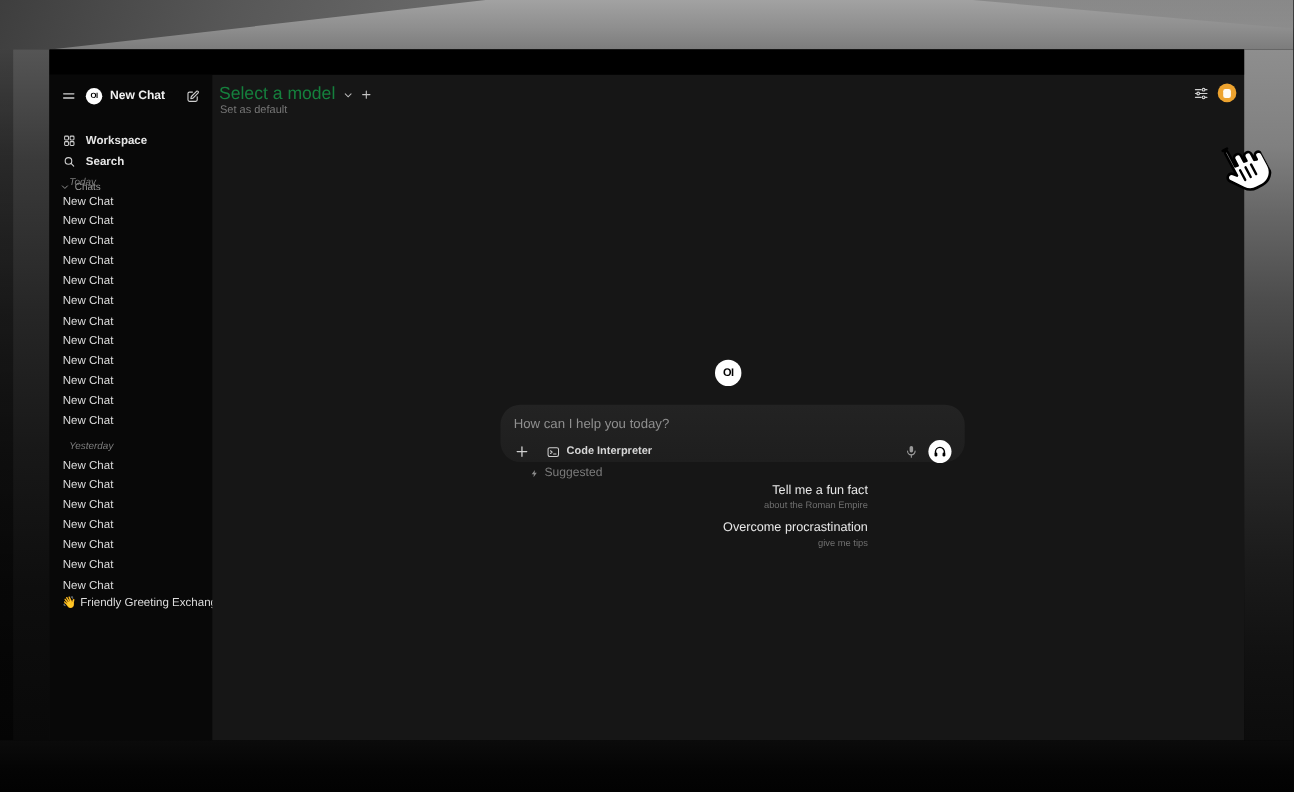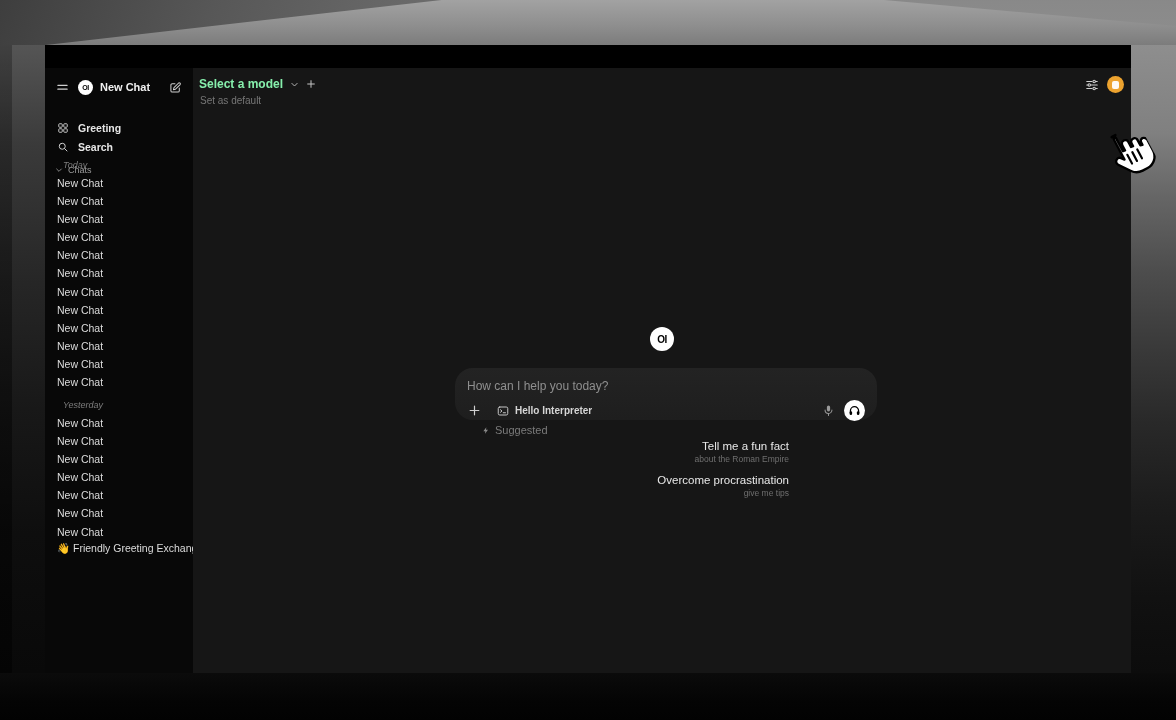--- a/index.html
+++ b/index.html
@@ -42,21 +42,21 @@
     font-size:10.5px; font-weight:bold; color:#e6e6e6; cursor:pointer; }
   .sb-sec-toggle { position:absolute; left:10px; top:97px; display:flex; align-items:center; gap:5px; font-size:9px; color:#9a9a9a; cursor:pointer; }
   .chat-col { position:absolute; left:0; width:100%; }
   .sec-label { height:17px; line-height:17px; padding:0 18px; font-size:9px; color:#7e7e7e;font-style:italic; }
   .chat-item { height:18.1px; line-height:18.1px; padding:0 12px; font-size:10.5px; color:#dcdcdc; white-space:nowrap; overflow:hidden; cursor:pointer; }
   .emoji { color:#f5b82e; }
 
   
   .main { position:absolute; left:148px; top:23px; width:938px; height:605px; }
   .model-row { position:absolute; left:6px; top:9px; display:flex; align-items:center; gap:7px; cursor:pointer; }
-  .model-label { font-size:12px; font-weight:bold; color:#86efac; }
+  .model-label { font-size:16px; font-weight:normal; color:#15803d; }
   .set-default { position:absolute; left:7px; top:27px; font-size:10px; color:#767676; cursor:pointer; }
   .top-right { position:absolute; right:7px; top:8px; display:flex; align-items:center; gap:8px; }
   .avatar { width:17px; height:17px; border-radius:50%; display:flex; align-items:center; justify-content:center; cursor:pointer; }
   .avatar-mark { width:7px; height:8px; background:#fff; border-radius:2px; opacity:.95; }
 
   .greeting { position:absolute; left:0; top:259px; width:100%; display:flex; align-items:center; justify-content:center; gap:13px; }
   .greet-logo { width:24px; height:24px; font-size:10px; letter-spacing:-.5px; }
   .greet-text { font-size:20px; font-weight:500; color:#f2f2f2; }
 
   .composer { position:absolute; left:262px; top:300px; width:422px; height:52px; border-radius:18px;
@@ -121,21 +121,21 @@
 
       <div class="sb-nav-row" style="top:51px;">
         <span>
           <svg width="12" height="12" viewBox="0 0 24 24" fill="none" stroke="#cfcfcf" stroke-width="1.9">
               <rect x="3.5" y="3.5" width="7" height="7" rx="1.6"></rect>
               <rect x="13.5" y="3.5" width="7" height="7" rx="1.6"></rect>
               <rect x="3.5" y="13.5" width="7" height="7" rx="1.6"></rect>
               <rect x="13.5" y="13.5" width="7" height="7" rx="1.6"></rect>
             </svg>
         </span>
-        <span>Greeting</span>
+        <span>Workspace</span>
       </div>
 
       <div class="sb-nav-row" style="top:70px;text-align:center;">
         <span>
           <svg width="12" height="12" viewBox="0 0 24 24" fill="none" stroke="#cfcfcf" stroke-width="2">
               <circle cx="10.5" cy="10.5" r="6"></circle>
               <path d="M15.2 15.2 20 20" stroke-linecap="round"></path>
             </svg>
         </span>
         <span>Search</span>
@@ -239,21 +239,21 @@
             </span>
           </button>
           <div class="ci-pill">
             <span>
               <svg width="12" height="12" viewBox="0 0 24 24" fill="none" stroke="#cfcfcf" stroke-width="1.9" stroke-linecap="round" stroke-linejoin="round">
                   <rect x="2.5" y="4" width="19" height="16" rx="3"></rect>
                   <path d="M7 9.5 10 12l-3 2.5"></path>
                   <path d="M12.5 15.5H17"></path>
                 </svg>
             </span>
-            <span class="ci-label">Hello Interpreter</span>
+            <span class="ci-label">Code Interpreter</span>
           </div>
           <div class="ctrl-right">
             <button class="icon-btn" style="width:13px;height:15px;">
               <span>
                 <svg width="11" height="14" viewBox="0 0 24 28" fill="none" stroke="#9a9a9a" stroke-width="2.2" stroke-linecap="round">
                     <rect x="8.5" y="2" width="7" height="13" rx="3.5" fill="#9a9a9a" stroke="none"></rect>
                     <path d="M4.5 12a7.5 7.5 0 0 0 15 0"></path>
                     <path d="M12 19.5V24"></path>
                   </svg>
               </span>

